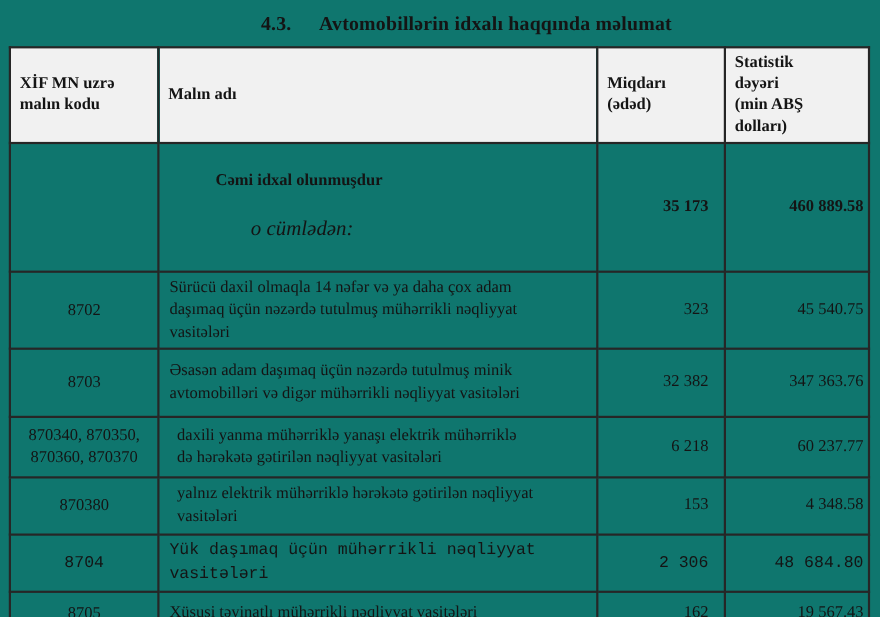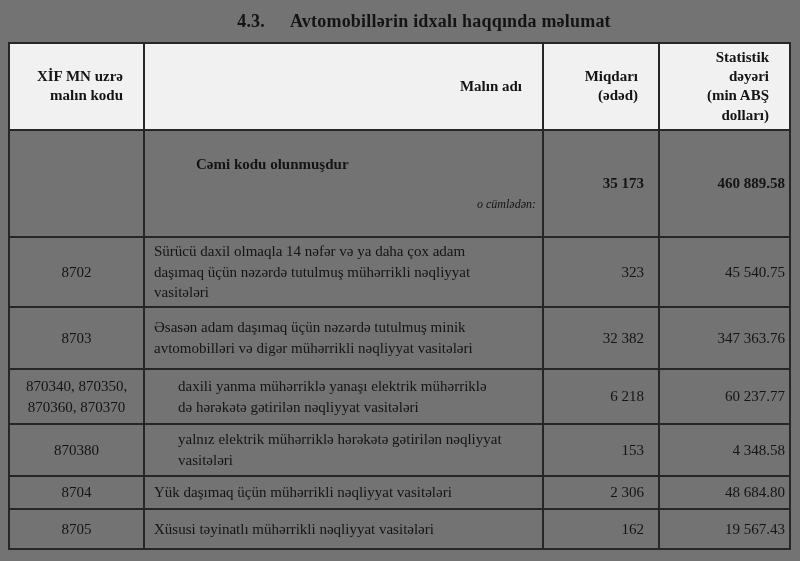--- a/index.html
+++ b/index.html
@@ -9,21 +9,21 @@
     height: 561px;
     background: #ffffff;
     overflow: hidden;
     font-family: "Liberation Serif", "DejaVu Serif", serif;
     color: #141414;
   }
   .page {
     position: relative;
     width: 800px;
     height: 561px;
-    background: #737373;
+    background: #0f766e;
   }
   .doc-title {
     margin: 0;
     padding-top: 11px;
     padding-left: 48px;
     text-align: center;
     font-size: 18px;
     font-weight: bold;
     letter-spacing: 0.2px;
   }
@@ -41,48 +41,48 @@
   .import-table th, .import-table td {
     border: 2px solid #262626;
     vertical-align: middle;
     font-size: 15px;
     padding: 2px 4px;
     overflow: hidden;
   }
   .import-table thead th {
     background: #f1f1f1;
     font-weight: bold;
-    text-align: right;
+    text-align: left;
     white-space: pre-line;
     line-height: 1.28;
-    padding: 4px 20px;
+    padding: 4px 8px;
   }
   tr.row-header  { height: 83px; }
   tr.row-total   { height: 59px; }
   tr.row-8702    { height: 66px; }
   tr.row-8703    { height: 62px; }
   tr.row-ondan   { height: 32px; }
   tr.row-870340  { height: 55px; }
   tr.row-870380  { height: 52px; }
-  tr.row-8704    { height: 33px; }
+  tr.row-8704    { height: 52px; font-family: Liberation Mono, monospace; }
   tr.row-8705    { height: 40px; }
 
   td.code-cell {
     text-align: center;
     white-space: pre-line;
     line-height: 1.35;
   }
   td.name-cell {
     text-align: left;
     padding: 3px 6px 3px 9px;
     white-space: pre-line;
     line-height: 1.38;
   }
   td.name-cell.indent {
-    padding-left: 33px;
+    padding-left: 16px;
     padding-right: 4px;
   }
   td.name-cell.center-label {
     text-align: center;
     white-space: normal;
   }
   td.qty-cell {
     text-align: right;
     padding-right: 14px;
     border-radius: 13px;
@@ -97,22 +97,21 @@
   }
   .total-line1 {
     display: block;
     font-weight: bold;
     margin-left: 42px;
   }
   .total-line2 {
     display: block;
     font-style: italic;
     margin-left: 74px;
-    font-size: 12px;
-    text-align: right;
+    font-size: 19px;
   }
 </style>
 </head>
 <body>
 
 <div class="page">
 
   <h1 class="doc-title">
     <span class="title-number">4.3.</span><span>Avtomobillərin idxalı haqqında məlumat</span>
   </h1>
@@ -134,21 +133,21 @@
         <th>Statistik
 dəyəri
 (min ABŞ
 dolları)</th>
       </tr>
     </thead>
     <tbody>
       <tr class="row-total">
         <td class="code-cell"></td>
         <td class="name-cell">
-          <span class="total-line1">Cəmi kodu olunmuşdur</span>
+          <span class="total-line1">Cəmi idxal olunmuşdur</span>
           <span class="total-line2">o cümlədən:</span>
         </td>
         <td class="qty-cell">35 173</td>
         <td class="val-cell">460 889.58</td>
       </tr>
       <tr class="row-8702">
         <td class="code-cell">8702</td>
         <td class="name-cell">Sürücü daxil olmaqla 14 nəfər və ya daha çox adam
 daşımaq üçün nəzərdə tutulmuş mühərrikli nəqliyyat
 vasitələri</td>

